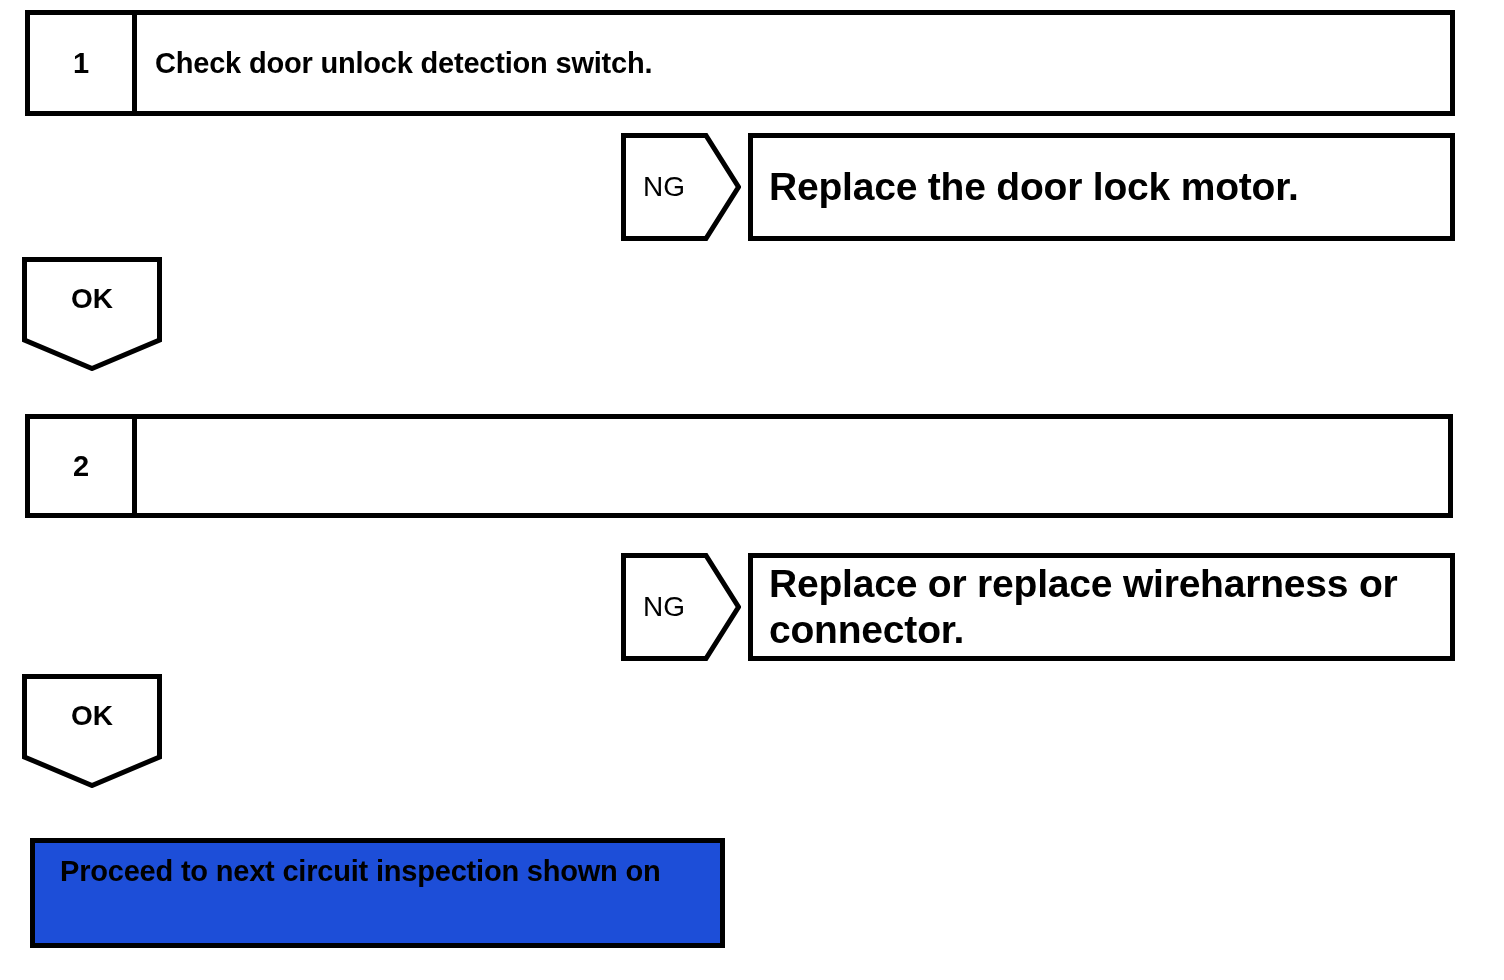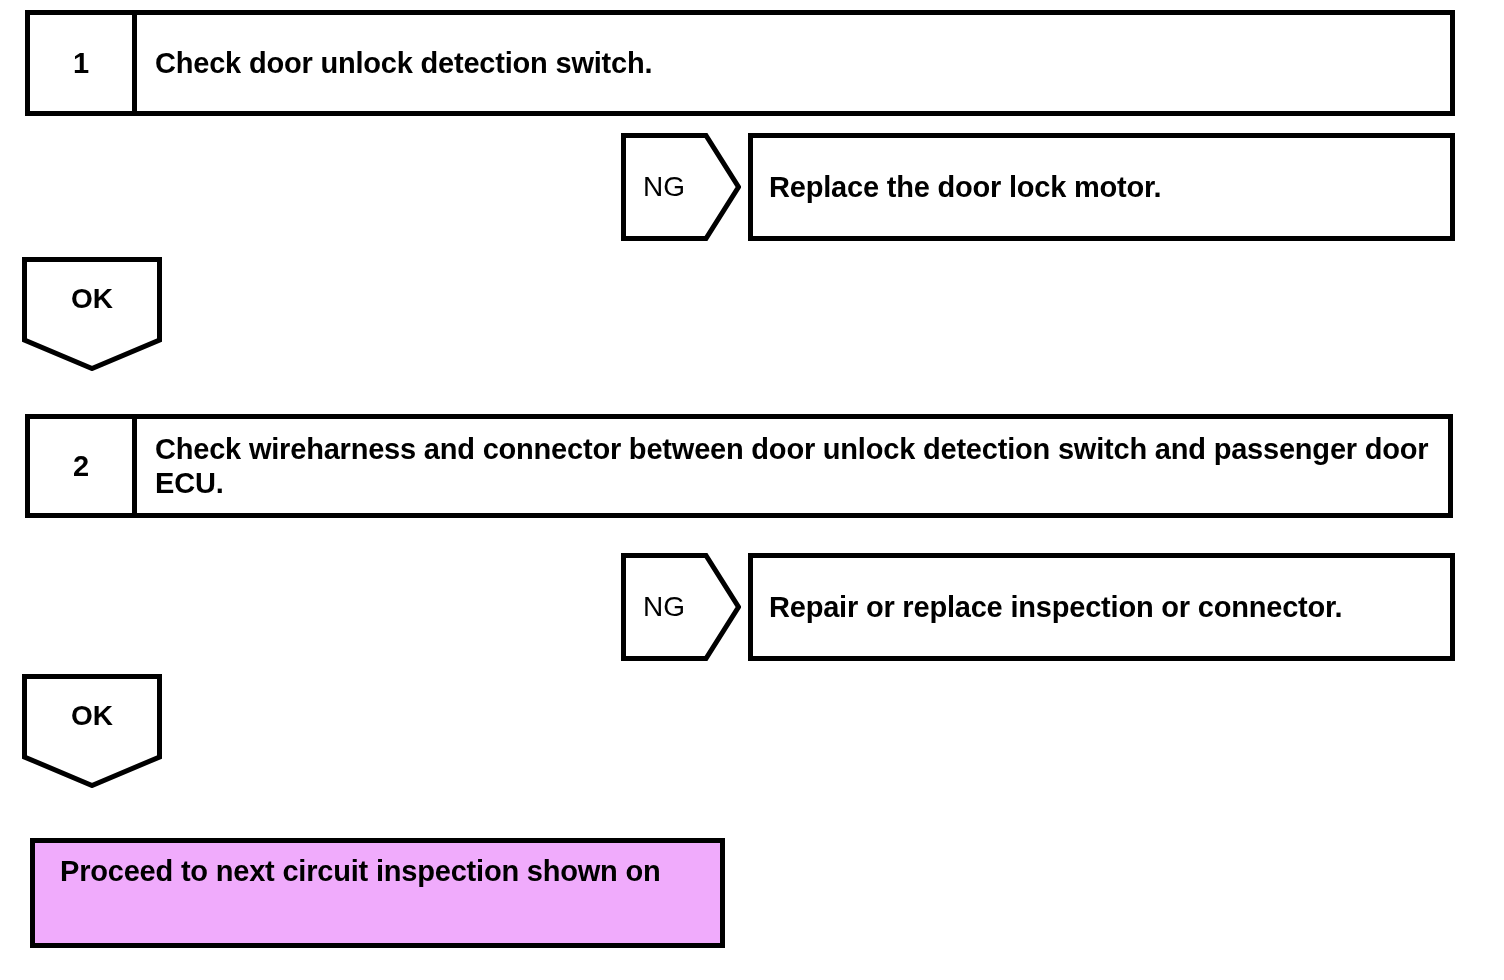--- a/index.html
+++ b/index.html
@@ -84,21 +84,21 @@
 
   
   .result-box {
     position: absolute;
     box-sizing: border-box;
     border: 5px solid #000000;
     background: #ffffff;
     display: flex;
     align-items: center;
     padding: 0 14px 0 16px;
-    font-size: 29px;
+    font-size: 39px;
     font-weight: bold;
     line-height: 1.18;
     letter-spacing: -0.2px;
   }
 
   
   .ok-tag {
     position: absolute;
     width: 140px;
     height: 114px;
@@ -121,21 +121,21 @@
     font-size: 28px;
     font-weight: bold;
     line-height: 1;
   }
 
   
   .final-box {
     position: absolute;
     box-sizing: border-box;
     border: 5px solid #000000;
-    background: #f0abfc;
+    background: #1d4ed8;
     padding: 12px 14px 0 25px;
     font-size: 29px;
     font-weight: bold;
     line-height: 1.12;
     letter-spacing: -0.2px;
   }
   .final-box .line {
     display: block;
     white-space: nowrap;
   }
@@ -163,32 +163,31 @@
 
   <div class="ok-tag" style="left:22px; top:257px;">
     <svg width="140" height="114" viewBox="0 0 140 114" aria-hidden="true">
       <polygon points="2.5,2.5 137.5,2.5 137.5,83 70,111.5 2.5,83" fill="#ffffff" stroke="#000000" stroke-width="5" stroke-linejoin="miter"></polygon>
     </svg>
     <span class="ok-label">OK</span>
   </div>
 
   <div class="step-box" style="left:25px; top:414px; width:1428px; height:104px;">
     <div class="step-num">2</div>
-    <div class="step-text">Check wireharness and connector between door unlock detection switch and passenger door ECU.</div>
   </div>
 
   <div class="ng-tag" style="left:621px; top:553px;">
     <svg width="120" height="108" viewBox="0 0 120 108" aria-hidden="true">
       <polygon points="2.5,2.5 85,2.5 117.5,54 85,105.5 2.5,105.5" fill="#ffffff" stroke="#000000" stroke-width="5" stroke-linejoin="miter"></polygon>
     </svg>
     <span class="ng-label">NG</span>
   </div>
 
   <div class="result-box" style="left:748px; top:553px; width:707px; height:108px;">
-    <span>Repair or replace inspection or connector.</span>
+    <span>Replace or replace wireharness or connector.</span>
   </div>
 
   <div class="ok-tag" style="left:22px; top:674px;">
     <svg width="140" height="114" viewBox="0 0 140 114" aria-hidden="true">
       <polygon points="2.5,2.5 137.5,2.5 137.5,83 70,111.5 2.5,83" fill="#ffffff" stroke="#000000" stroke-width="5" stroke-linejoin="miter"></polygon>
     </svg>
     <span class="ok-label">OK</span>
   </div>
 
   <div class="final-box" style="left:30px; top:838px; width:695px; height:110px;">

